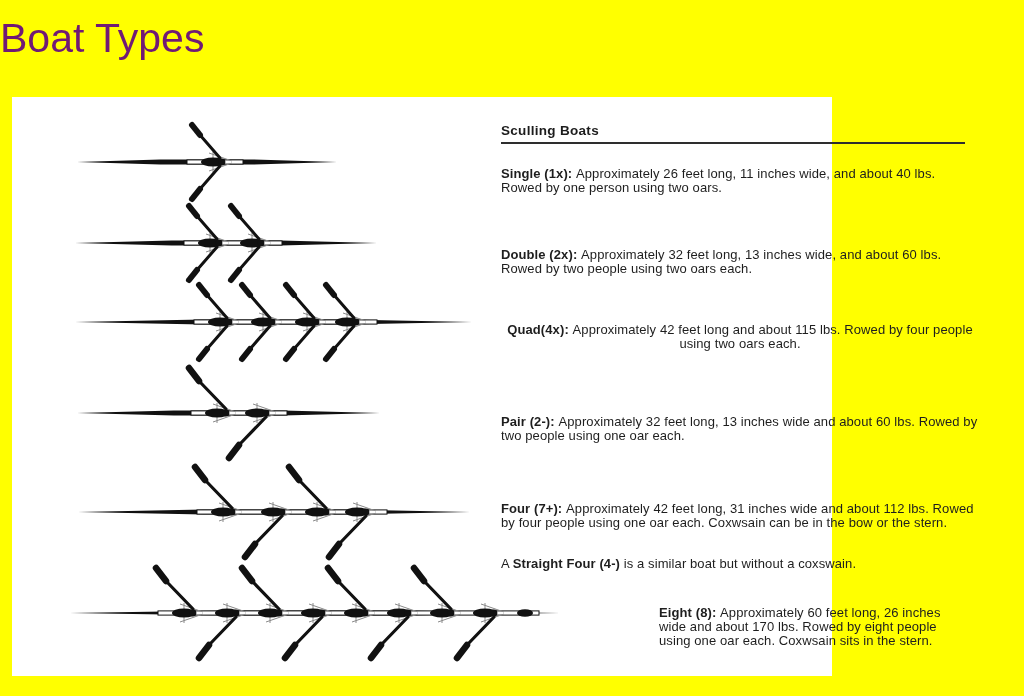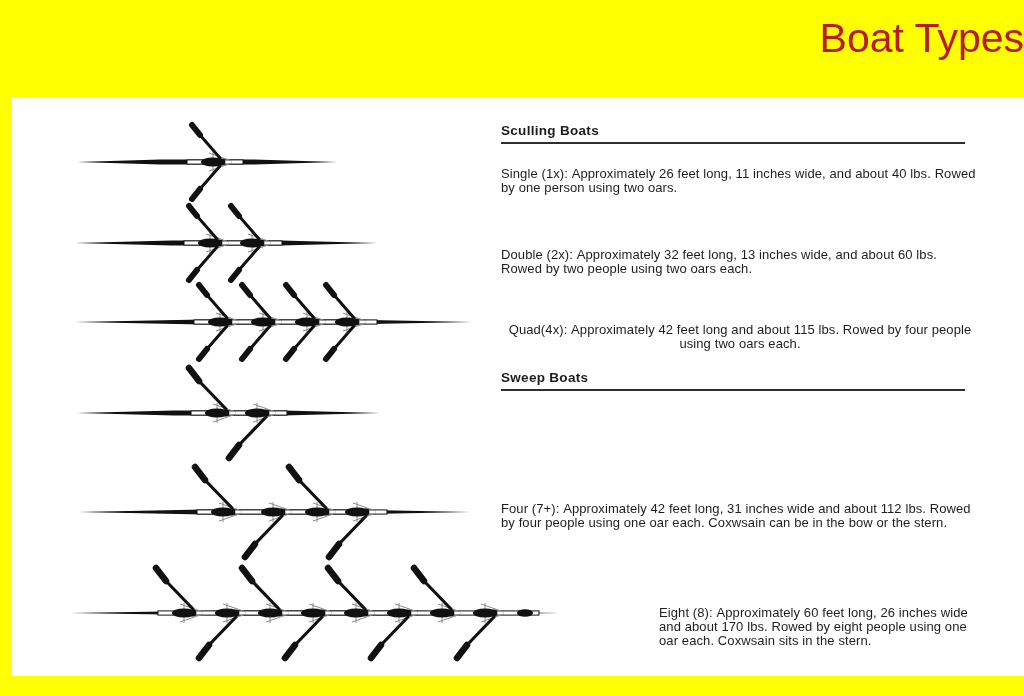--- a/index.html
+++ b/index.html
@@ -3,38 +3,38 @@
 <meta charset="utf-8">
 <style>
   html,body{margin:0;padding:0;}
   body{
     width:1024px;height:696px;position:relative;overflow:hidden;
     background:#FFFF00;
     font-family:"Liberation Sans", sans-serif;
   }
   .slide-title{
     position:absolute;top:14px;left:0;width:1024px;height:52px;
-    text-align:right;font-size:41px;line-height:48px;font-weight:400;
-    color:#b91c1c;letter-spacing:0px;
+    text-align:left;font-size:41px;line-height:48px;font-weight:400;
+    color:#701a75;letter-spacing:0px;
   }
   .content-panel{
-    position:absolute;left:12px;top:97px;width:1012px;height:579px;
+    position:absolute;left:12px;top:97px;width:820px;height:579px;
     background:#ffffff;
   }
   #boats-svg{position:absolute;left:0;top:0;}
   .section-heading{
     position:absolute;left:489px;width:464px;
     font-size:13.5px;font-weight:700;color:#1c1c1c;letter-spacing:.3px;
     border-bottom:2px solid #2e2e2e;padding-bottom:4px;
   }
   .entry{
     position:absolute;left:489px;width:478px;
     font-size:13px;line-height:13.8px;color:#1e1e1e;letter-spacing:.1px;
   }
-  .entry b{font-weight:400;}
+  .entry b{font-weight:700;}
   .h-sculling{top:26px;}
   .p-single{top:57px;}
   .p-double{top:138px;}
   .p-quad{top:213px;text-align:center;}
   .h-sweep{top:273px;}
   .p-pair{top:305px;}
   .p-four{top:392px;}
   .p-straight-four{top:447px;}
   .p-eight{left:647px;top:496px;width:310px;}
 </style>
@@ -234,20 +234,21 @@
     </svg>
 
   <div class="section-heading h-sculling">Sculling Boats</div>
 
   <p class="entry p-single"><b>Single (1x):</b>&nbsp;<span>Approximately 26 feet long, 11 inches wide, and about 40 lbs.  Rowed by one person using two oars.</span></p>
 
   <p class="entry p-double"><b>Double (2x):</b>&nbsp;<span>Approximately 32 feet long, 13 inches wide, and about 60 lbs. Rowed by two people using two oars each.</span></p>
 
   <p class="entry p-quad"><b>Quad(4x):</b>&nbsp;<span>Approximately 42 feet long and about 115 lbs. Rowed by four people using two oars each.</span></p>
 
-  <div class="section-heading h-sweep">Sweep Boats</div>
-
+
+  <p class="entry p-pair"><b>Pair (2-):</b>&nbsp;<span>Approximately 32 feet long, 13 inches wide and about 60 lbs. Rowed by two people using one oar each.</span></p>
 
   <p class="entry p-four"><b>Four (7+):</b>&nbsp;<span>Approximately 42 feet long, 31 inches wide and about 112 lbs. Rowed by four people using one oar each. Coxwsain can be in the bow or the stern.</span></p>
 
+  <p class="entry p-straight-four"><span>A </span><b>Straight Four (4-)</b><span> is a similar boat but without a coxswain.</span></p>
 
   <p class="entry p-eight"><b>Eight (8):</b>&nbsp;<span>Approximately 60 feet long, 26 inches wide and about 170 lbs. Rowed by eight people using one oar each. Coxwsain sits in the stern.</span></p>
 </div>
 
 </body></html>

